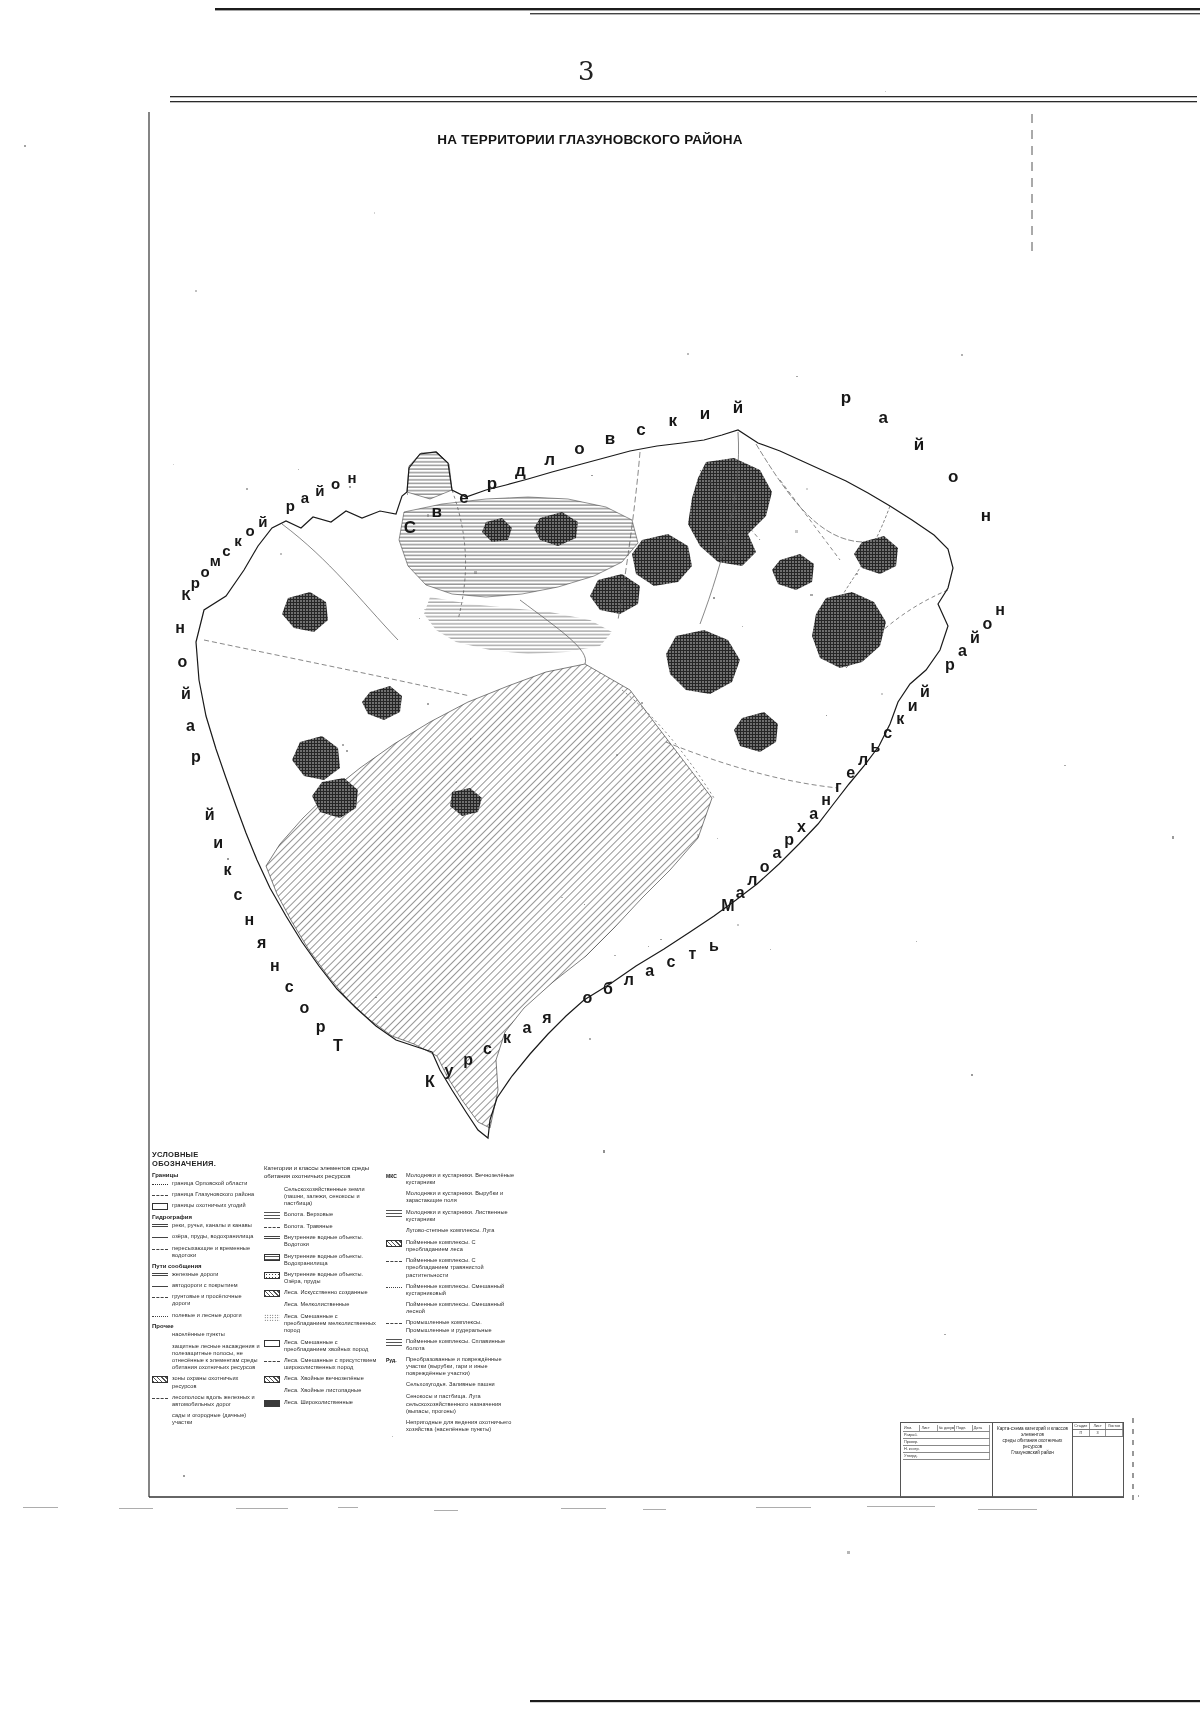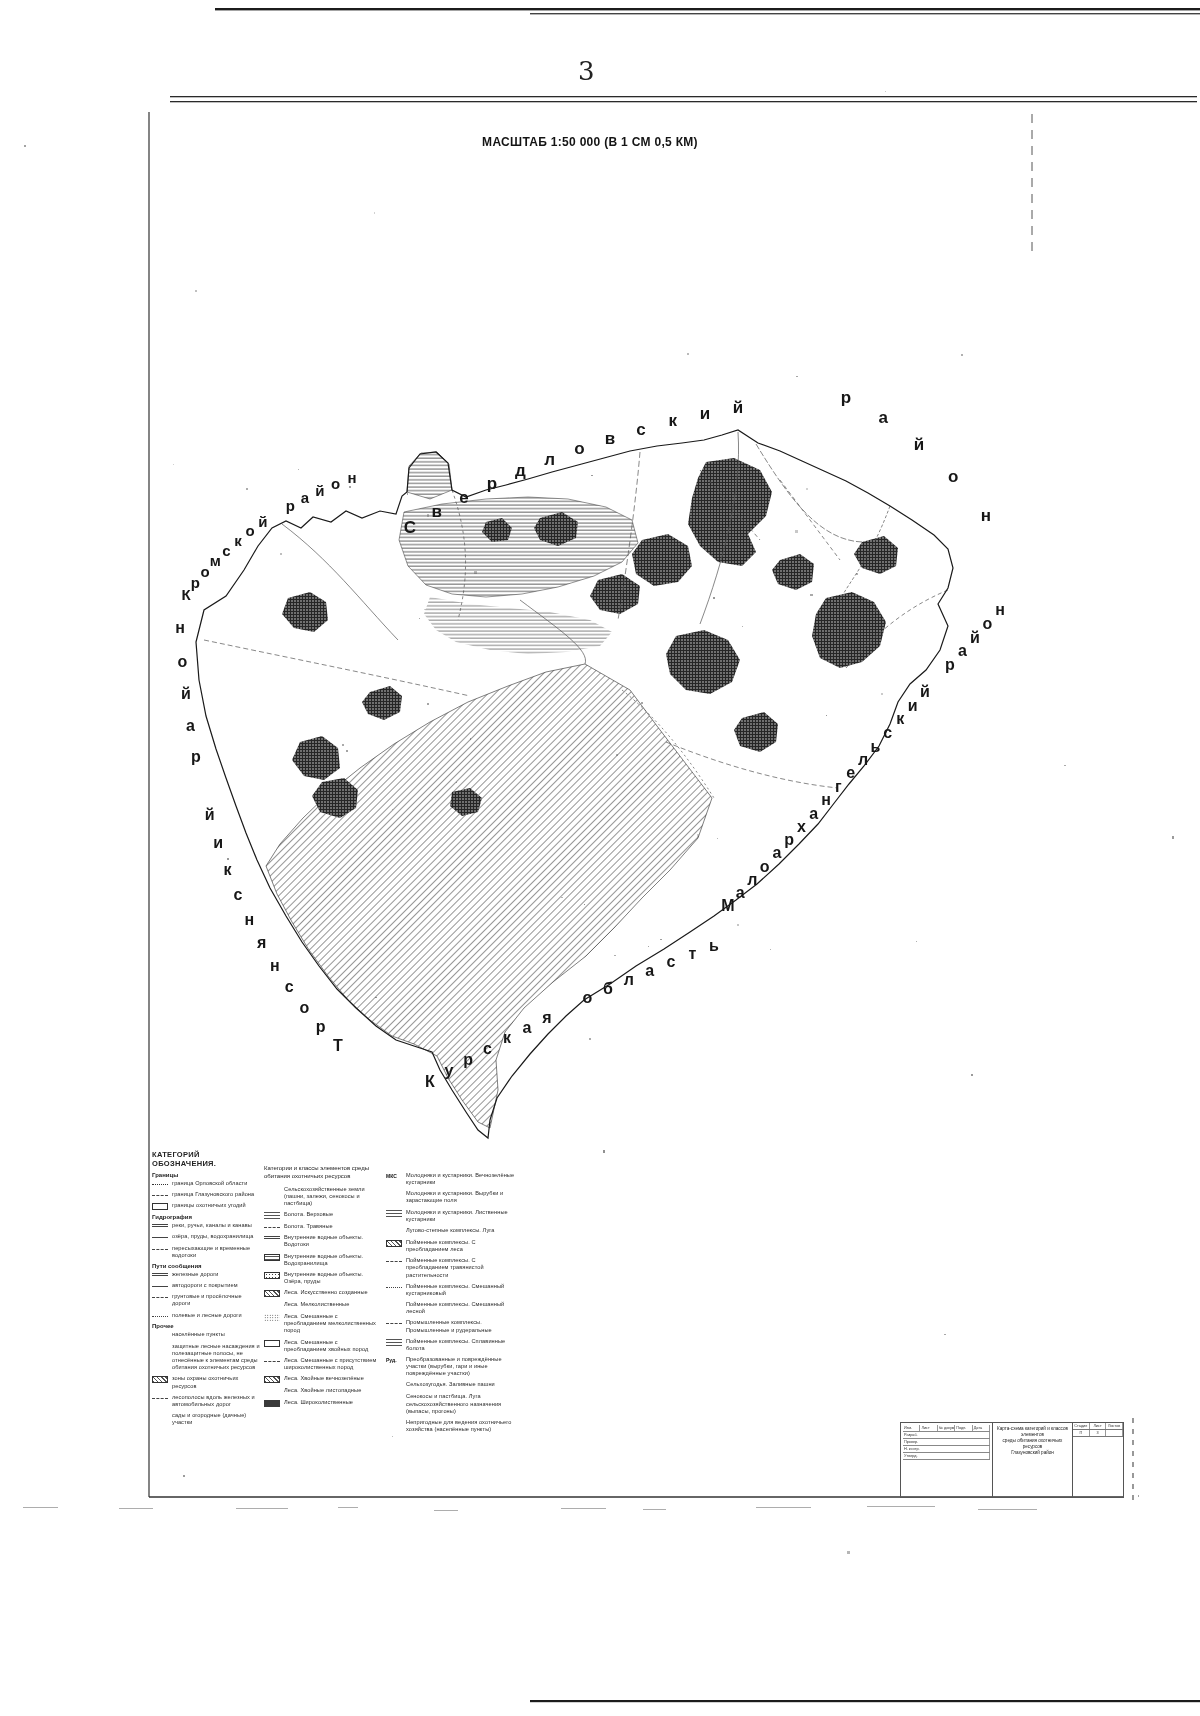--- a/index.html
+++ b/index.html
@@ -130,21 +130,21 @@
       <path d="M700,470 L760,540" stroke-dasharray="4 3"></path>
       <path d="M780,480 L840,560" stroke-dasharray="4 3"></path>
     </g>
 
     <path fill="none" stroke="#1a1a1a" stroke-width="1.2" d="M196,642 L204,610 226,596 244,570 258,546 272,528 286,521 301,528 313,517 331,522 346,511 362,518 380,511 396,514 402,496 407,492 409,468 420,454 436,452 448,463 452,490 466,497 486,490 506,485 528,479 552,472 578,465 604,458 630,451 657,446 682,443 704,440 722,435 738,430 758,443 780,451 802,461 824,471 846,481 868,493 890,506 912,520 934,535 948,549 953,568 948,588 938,604 948,626 940,650 926,670 910,684 898,702 890,724 879,746 864,766 849,784 835,802 818,824 799,844 779,864 757,884 736,900 714,916 690,932 664,949 636,966 610,984 584,1000 566,1016 548,1034 530,1054 512,1076 497,1098 490,1120 488,1138 478,1130 466,1112 452,1090 440,1070 432,1052 414,1046 396,1040 376,1026 356,1008 337,989 319,966 302,942 286,916 270,888 257,860 246,833 236,806 226,778 216,749 206,716 199,680 Z"></path>
   </svg>
 
   <div class="pageno">3</div>
 
   <div class="maptitle">
-    <div class="t3">МАСШТАБ 1:50 000 (В 1 СМ 0,5 КМ)</div>
+    <div class="t2">НА ТЕРРИТОРИИ ГЛАЗУНОВСКОГО РАЙОНА</div>
   </div>
 
   <div id="map-labels">
       <span class="mlchar" style="left: 186px; top: 594px; font-size: 15px;">К</span>
       <span class="mlchar" style="left: 195.219px; top: 582.231px; font-size: 15px;">р</span>
       <span class="mlchar" style="left: 205.03px; top: 570.923px; font-size: 15px;">о</span>
       <span class="mlchar" style="left: 215.432px; top: 560.077px; font-size: 15px;">м</span>
       <span class="mlchar" style="left: 226.426px; top: 549.692px; font-size: 15px;">с</span>
       <span class="mlchar" style="left: 238.012px; top: 539.769px; font-size: 15px;">к</span>
       <span class="mlchar" style="left: 250.189px; top: 530.308px; font-size: 15px;">о</span>
@@ -219,21 +219,21 @@
       <span class="mlchar" style="left: 587.388px; top: 998.408px; font-size: 16px;">о</span>
       <span class="mlchar" style="left: 607.98px; top: 989.061px; font-size: 16px;">б</span>
       <span class="mlchar" style="left: 628.776px; top: 979.959px; font-size: 16px;">л</span>
       <span class="mlchar" style="left: 649.776px; top: 971.102px; font-size: 16px;">а</span>
       <span class="mlchar" style="left: 670.98px; top: 962.49px; font-size: 16px;">с</span>
       <span class="mlchar" style="left: 692.388px; top: 954.122px; font-size: 16px;">т</span>
       <span class="mlchar" style="left: 714px; top: 946px; font-size: 16px;">ь</span>
     </div>
 
   <div class="legend-col" id="leg-col1" style="left:152px;top:1150px;width:108px;">
-    <div class="leg-header">КАТЕГОРИЙ ОБОЗНАЧЕНИЯ.</div>
+    <div class="leg-header">УСЛОВНЫЕ ОБОЗНАЧЕНИЯ.</div>
   <div class="leg-sec">Границы</div>
       <div class="leg-row">
         <span class="sym s-dashdot"></span>
         <span class="lbl">граница Орловской области</span>
       </div>
       <div class="leg-row">
         <span class="sym s-dash"></span>
         <span class="lbl">граница Глазуновского района</span>
       </div>
       <div class="leg-row">

